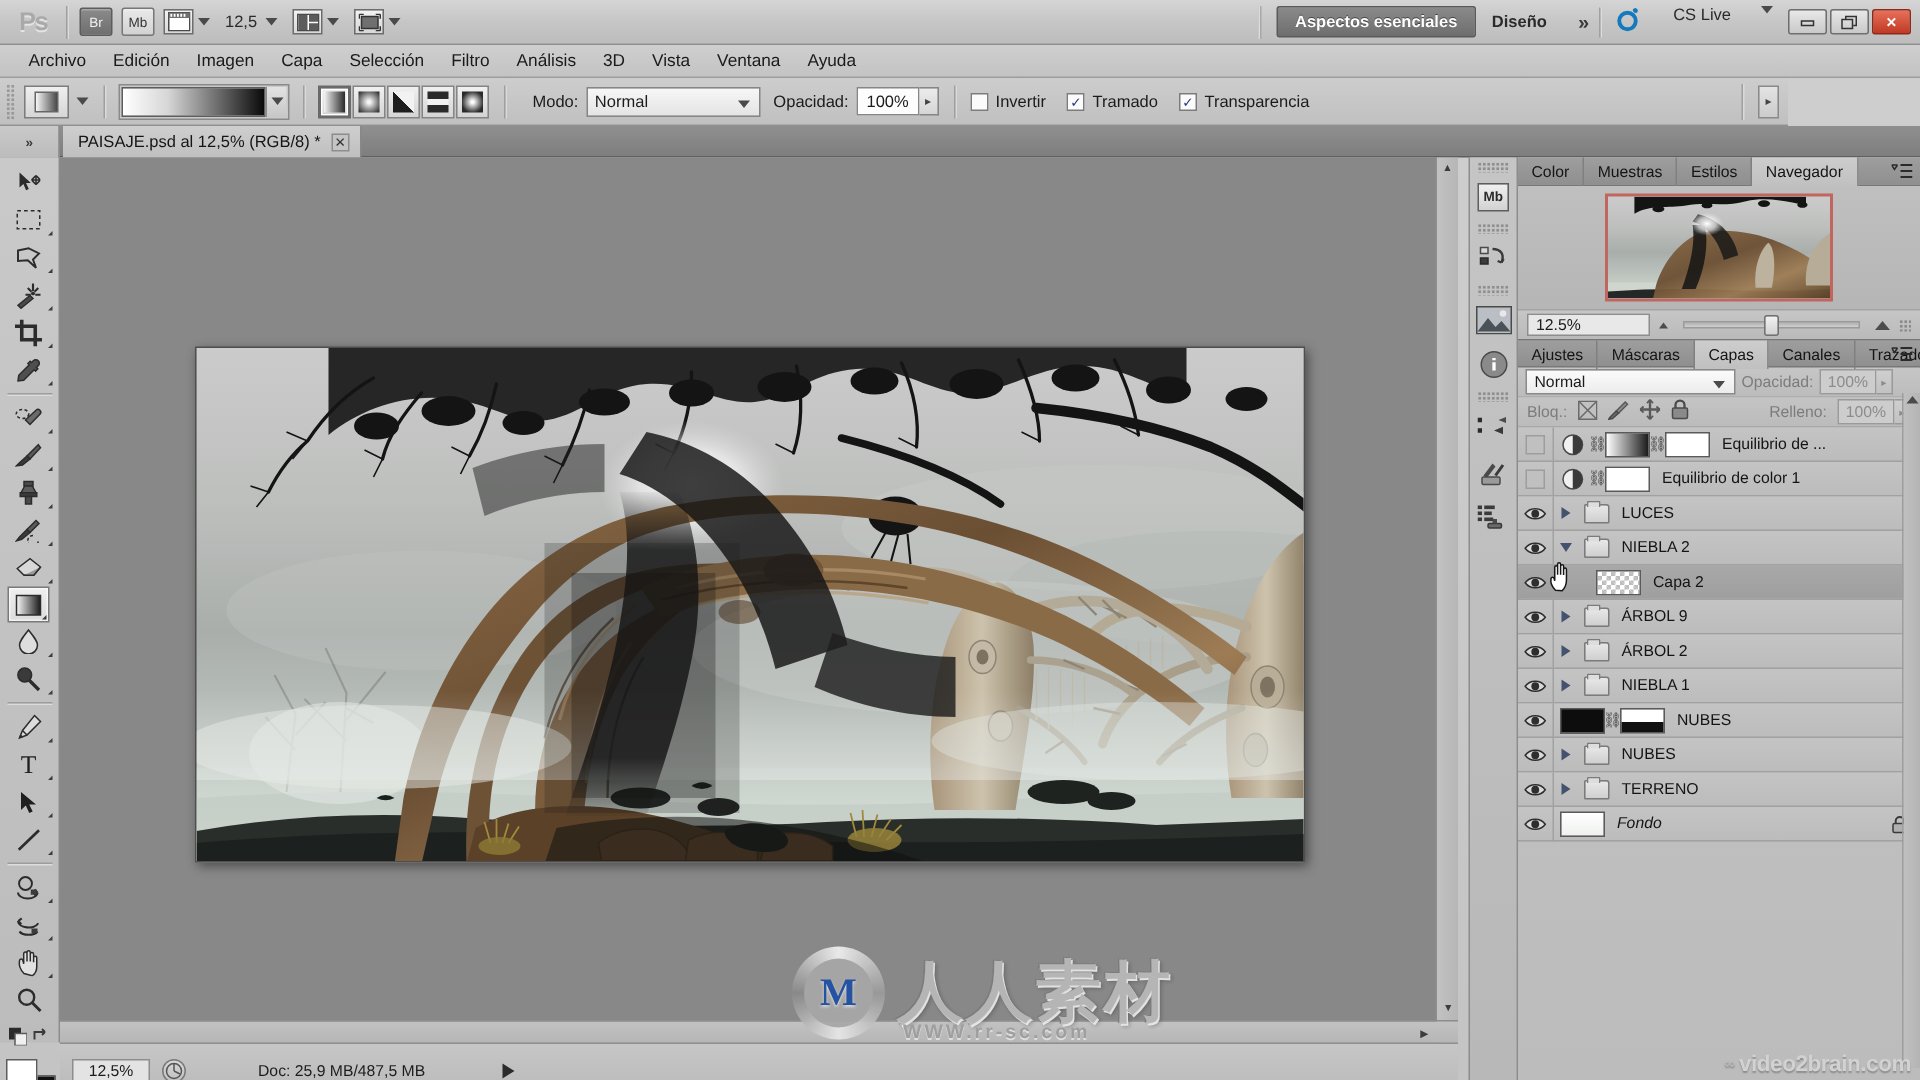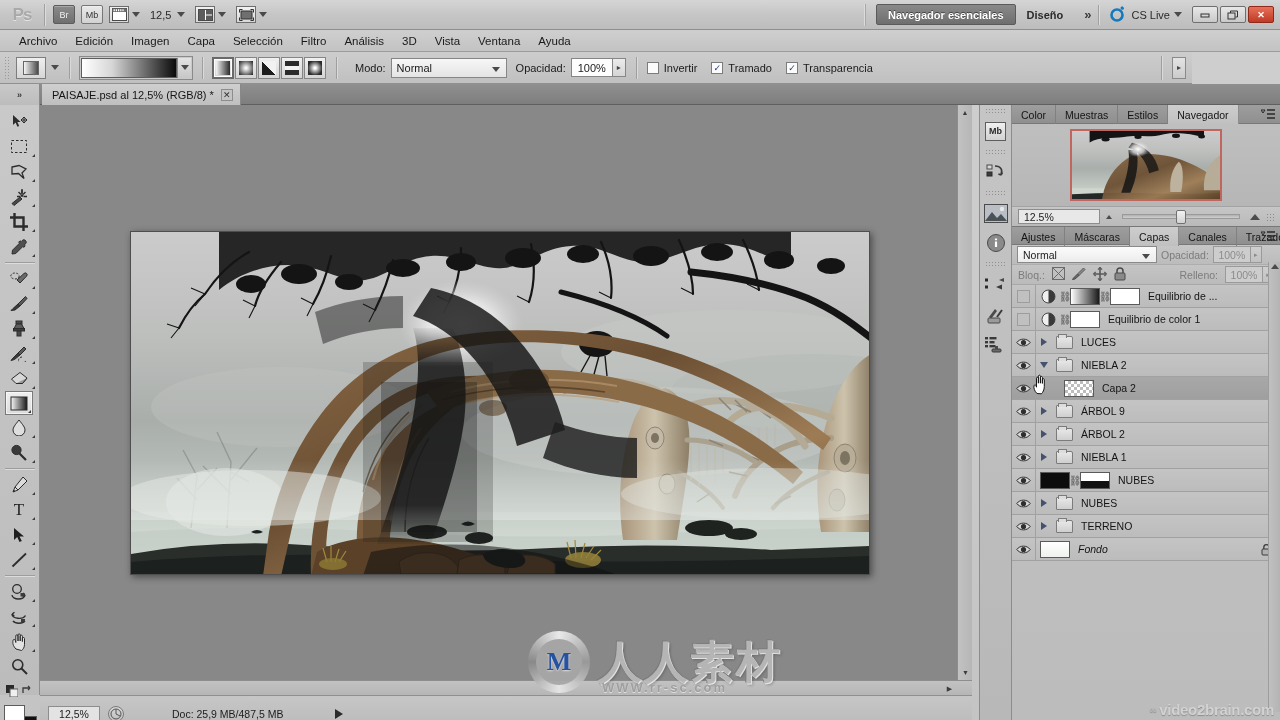--- a/index.html
+++ b/index.html
@@ -30,21 +30,21 @@
   .tri { width:0;height:0;border-left:4px solid transparent;border-right:4px solid transparent;
       border-top:5px solid #4a4a4a; }
   .icon-box { width:20px;height:17px;border:1px solid #6d6d6d;background:linear-gradient(#f2f2f2,#d8d8d8);
       display:flex;align-items:center;justify-content:center; }
   .zoomval { font-size:11px; color:#2a2a2a; margin-right:3px; }
   .ws-tab { height:21px; padding:0 11px; display:flex; align-items:center; font-size:11px;
       font-weight:bold; color:#2b2b2b; }
   .ws-tab.active { background:linear-gradient(#8a8a8a,#6e6e6e); color:#fff;
       border:1px solid #5a5a5a; border-radius:2px; text-shadow:0 -1px 0 rgba(0,0,0,.5); }
   .chev { font-size:13px; color:#3a3a3a; font-weight:bold; margin:0 10px; letter-spacing:-3px;}
-  .cslive { display:flex; align-items:center; gap:4px; font-size:11px; color:#2a2a2a; }
+  .cslive { display:flex; align-items:flex-start; gap:20px; font-size:11px; color:#2a2a2a; }
   .win-btns { display:flex; margin-left:10px; margin-right:6px; gap:2px; }
   .wb { width:26px;height:17px;border:1px solid #6f6f6f;border-radius:2px;
       background:linear-gradient(#e8e8e8,#c9c9c9); display:flex;align-items:center;justify-content:center;
       font-size:9px;color:#333;}
   .wb.close { background:linear-gradient(#e8705a,#c03a24); border-color:#8d2a19; color:#fff; font-weight:bold;}
 
   
   .menubar { position:absolute; left:0; top:30px; width:1280px; height:22px;
       background:linear-gradient(#cfcfcf,#c3c3c3); border-bottom:1px solid #9c9c9c;
       display:flex; align-items:center; padding-left:10px; }
@@ -279,21 +279,21 @@
             <rect x="2" y="2" width="11" height="8" fill="#6f6f6f" stroke="#333"></rect>
             <path d="M0.5 0.5 h3 M0.5 0.5 v3 M14.5 0.5 h-3 M14.5 0.5 v3 M0.5 11.5 h3 M0.5 11.5 v-3 M14.5 11.5 h-3 M14.5 11.5 v-3" stroke="#333" fill="none"></path>
           </svg>
       </div>
       <div class="tri"></div>
     </div>
 
     <div style="flex:1"></div>
 
     <div style="width:2px;height:22px;background:#a8a8a8;border-left:1px solid #dcdcdc;margin-right:10px;"></div>
-    <div class="ws-tab active">Navegador esenciales</div>
+    <div class="ws-tab active">Aspectos esenciales</div>
     <div class="ws-tab">Diseño</div>
     <div class="chev">»</div>
     <div style="width:1px;height:20px;background:#a0a0a0;margin-right:10px;box-shadow:1px 0 0 #dcdcdc;"></div>
 
     <div class="cslive">
       <span>
         <svg width="18" height="18" viewBox="0 0 18 18">
             <circle cx="8" cy="10" r="5.5" fill="none" stroke="#1579bd" stroke-width="2.6"></circle>
             <path d="M12 2 l1.6 1.6 M13.8 1.8 l-1.8 1.8" stroke="#1579bd" stroke-width="1.6"></path>
             <circle cx="13.4" cy="3.2" r="1.5" fill="#1579bd"></circle>

